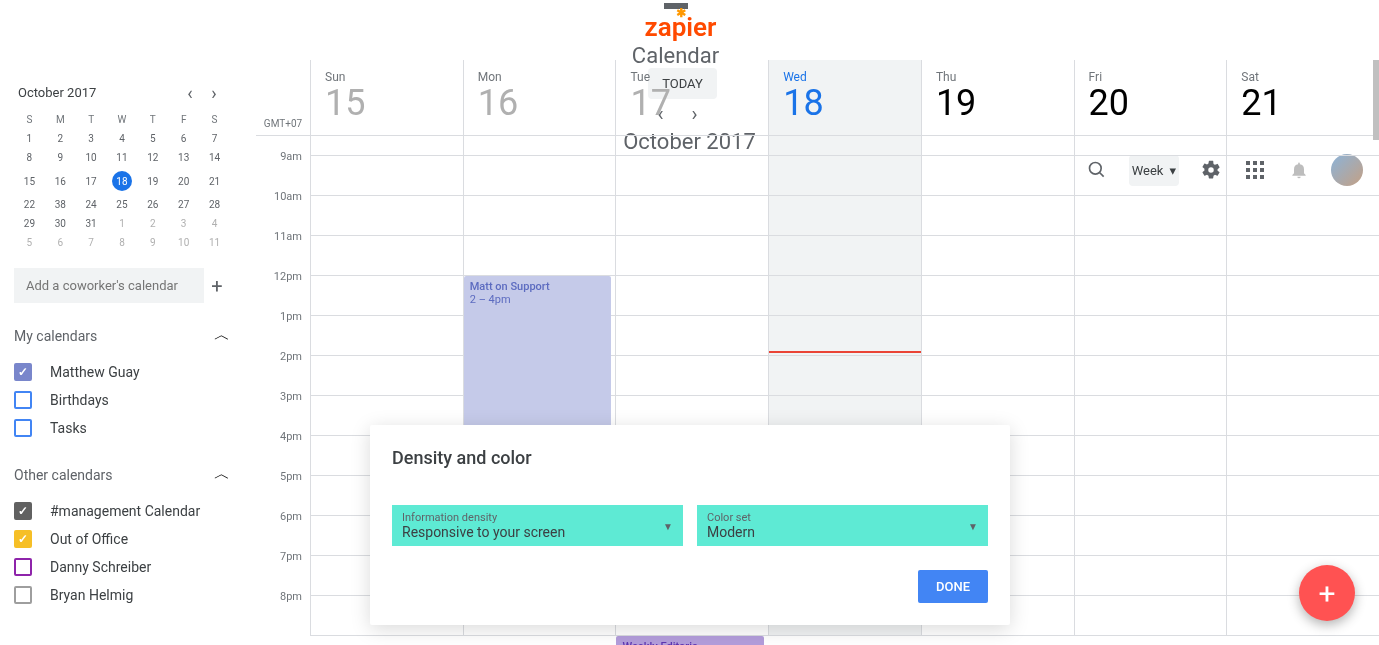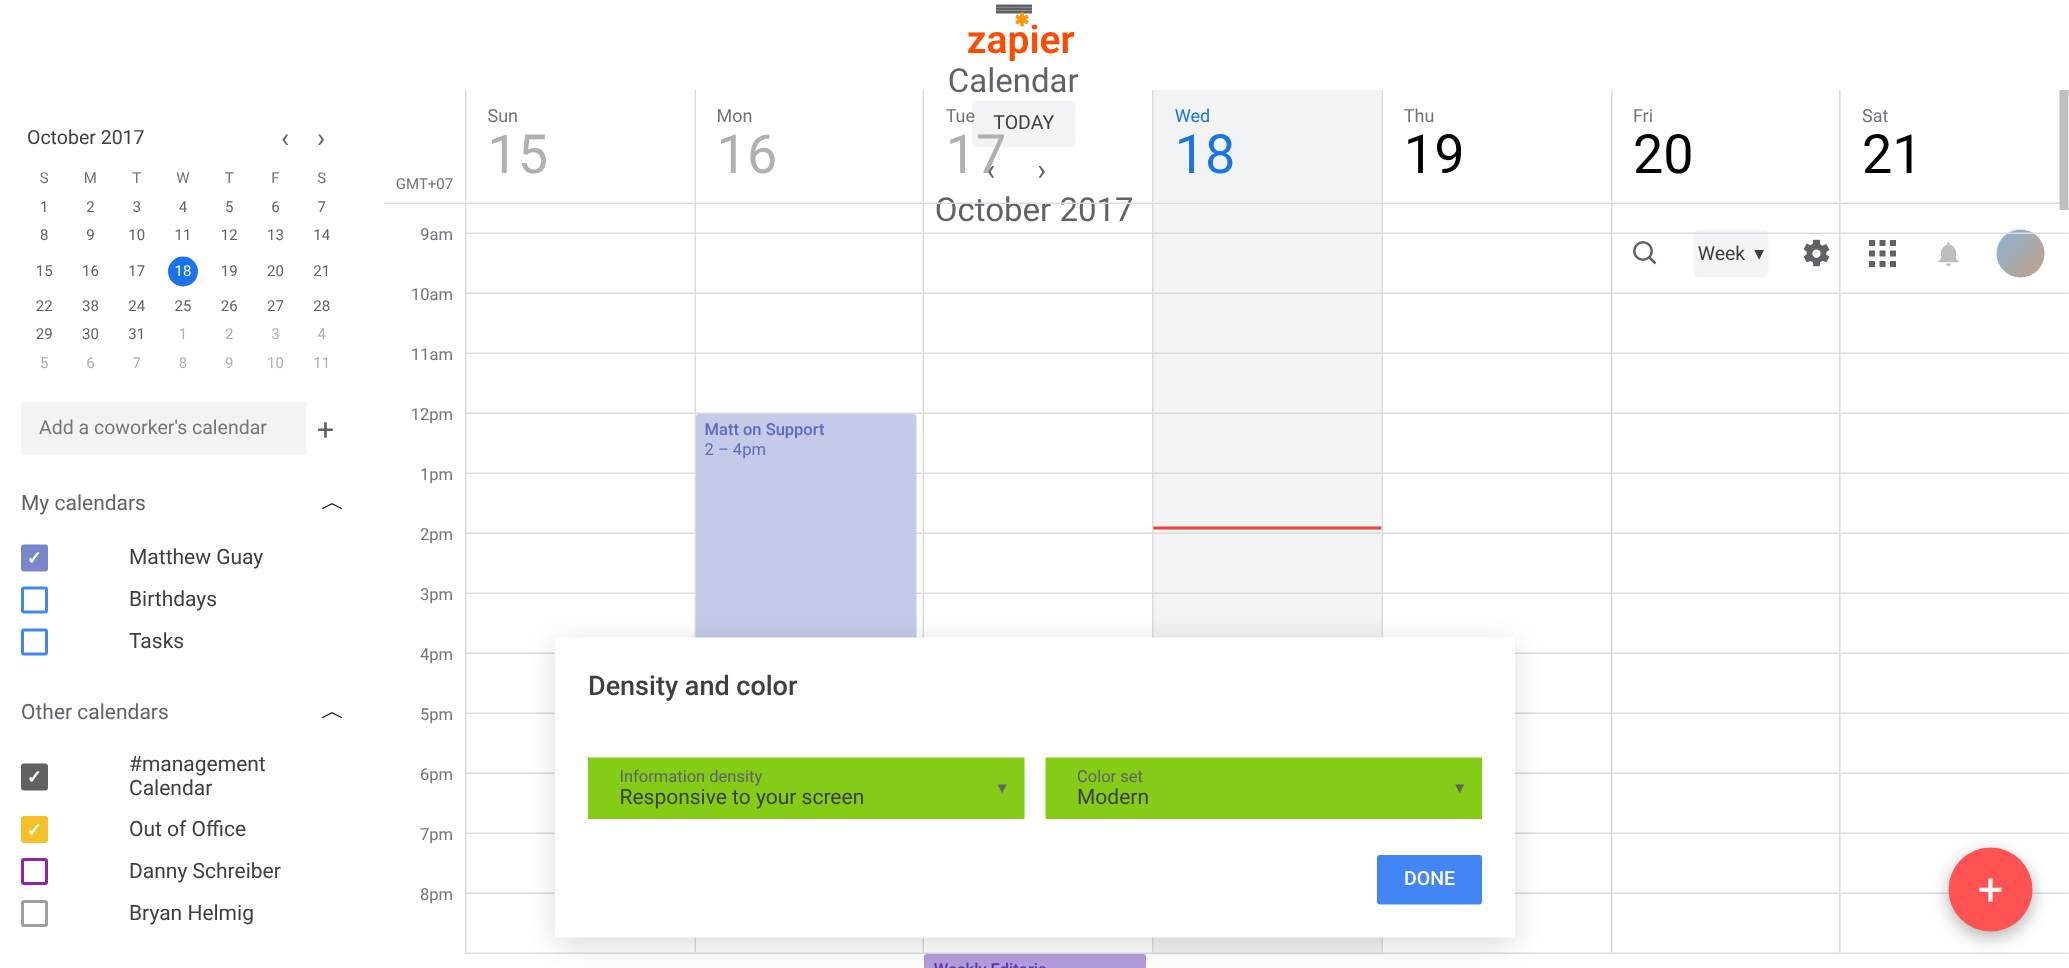--- a/index.html
+++ b/index.html
@@ -39,21 +39,21 @@
 .add-coworker input { flex: 1; background: #f1f3f4; border: none; padding: 10px 12px; font-size: 13px; color: #5f6368; }
 .add-coworker .plus { width: 34px; height: 34px; display: flex; align-items: center; justify-content: center; font-size: 20px; color: #5f6368; cursor: pointer; }
 
 .cal-section { margin-top: 18px; }
 .cal-section-head { display: flex; align-items: center; justify-content: space-between; padding: 4px 0; cursor: pointer; }
 .cal-section-head span:first-child { font-size: 14px; color: #5f6368; }
 .cal-list { margin-top: 8px; }
 .cal-item { display: flex; align-items: center; gap: 18px; padding: 5px 0; cursor: pointer; }
 .cal-check { width: 18px; height: 18px; border: 2px solid; border-radius: 2px; display: flex; align-items: center; justify-content: center; flex-shrink: 0; }
 .cal-check.checked::after { content: '✓'; color: #fff; font-size: 12px; font-weight: bold; }
-.cal-label { font-size: 14px; color: #3c4043; margin-left: 36px; }
+.cal-label { font-size: 14px; color: #3c4043; }
 
 
 .main { position: absolute; left: 256px; top: 60px; right: 0; bottom: 0; display: flex; flex-direction: column; }
 .day-header { display: flex; border-bottom: 1px solid #dadce0; height: 76px; }
 .tz-col { width: 54px; display: flex; align-items: flex-end; justify-content: center; padding-bottom: 6px; font-size: 10px; color: #70757a; }
 .day-head { flex: 1; border-left: 1px solid #dadce0; padding: 10px 14px; }
 .day-head .dow { font-size: 12px; color: #70757a; }
 .day-head .daynum { font-size: 36px; color: #70757a; margin-top: -2px; }
 .day-head.today { background: #f1f3f4; }
 .day-head.today .dow { color: #1a73e8; }
@@ -71,21 +71,21 @@
 
 .event { position: absolute; left: 0; right: 4px; border-radius: 2px; padding: 4px 6px; font-size: 11px; overflow: hidden; }
 .event .etitle { font-weight: 500; }
 .event .etime { font-size: 11px; }
 .now-line { position: absolute; left: 0; right: 0; height: 2px; background: #ea4335; }
 
 
 .dialog { position: absolute; left: 370px; top: 425px; width: 640px; background: #fff; box-shadow: 0 4px 20px rgba(0,0,0,0.15); border-radius: 2px; padding: 22px; }
 .dialog h2 { font-size: 18px; color: #3c4043; font-weight: 500; margin-bottom: 37px; }
 .dialog-row { display: flex; gap: 14px; margin-bottom: 24px; }
-.dropdown { flex: 1; background: #84cc16; padding: 6px 21px; display: flex; flex-direction: column; justify-content: center; position: relative; cursor: pointer; }
+.dropdown { flex: 1; background: #5eead4; padding: 6px 10px; display: flex; flex-direction: column; justify-content: center; position: relative; cursor: pointer; }
 .dropdown .dlabel { font-size: 11px; color: #5f6368; }
 .dropdown .dvalue { font-size: 14px; color: #3c4043; }
 .dropdown .arrow { position: absolute; right: 10px; top: 50%; transform: translateY(-50%); color: #5f6368; font-size: 10px; }
 .dialog-actions { display: flex; justify-content: flex-end; }
 .done-btn { background: #4285f4; color: #fff; border: none; padding: 9px 18px; font-size: 13px; font-weight: 500; border-radius: 2px; cursor: pointer; }
 
 
 .fab { position: absolute; right: 24px; bottom: 24px; width: 56px; height: 56px; border-radius: 50%; background: #ff5252; color: #fff; display: flex; align-items: center; justify-content: center; font-size: 30px; box-shadow: 0 4px 12px rgba(0,0,0,0.3); cursor: pointer; }
 
 

